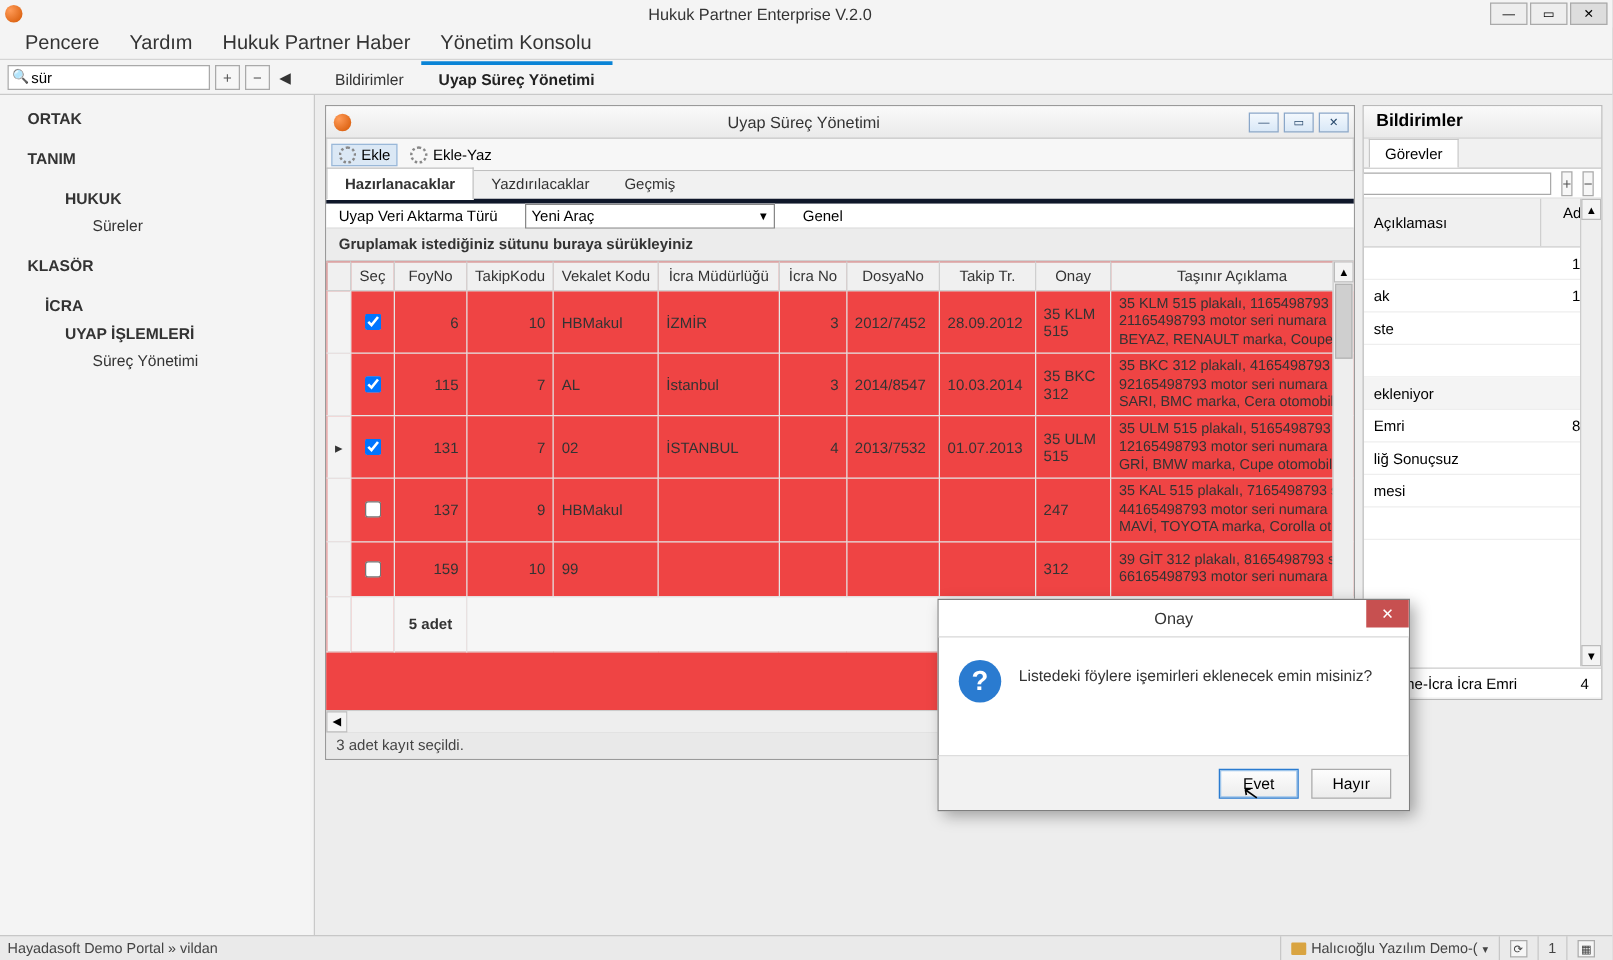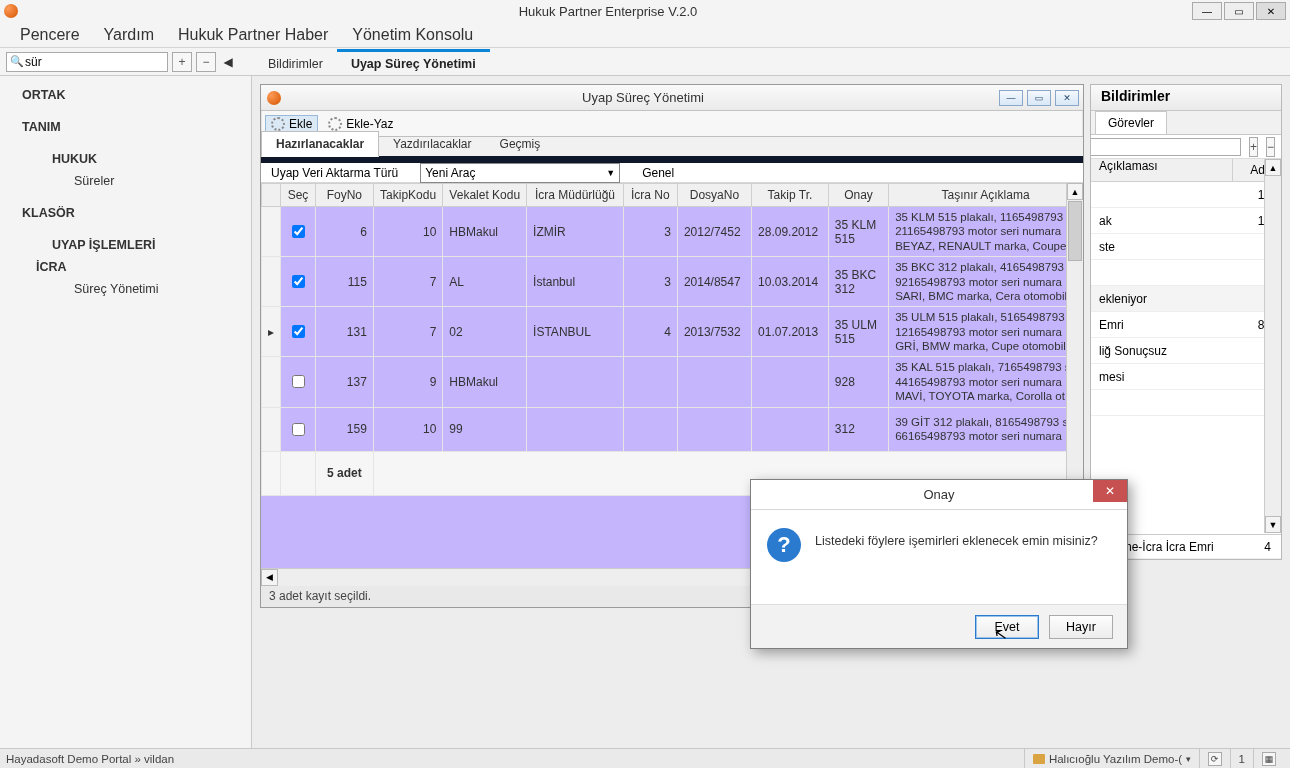--- a/index.html
+++ b/index.html
@@ -40,30 +40,30 @@
   .mdi-title .icon { width:14px; height:14px; border-radius:50%; background:radial-gradient(circle at 30% 30%, #ff9b58, #d35400); margin:0 6px; }
   .mdi-title .t { flex:1; text-align:center; font-size:13px; color:#333; }
   .mdi-title .btns { display:flex; gap:4px; padding-right:4px; }
   .mdi-title .b { width:24px; height:16px; border:1px solid #8aa7c9; background:linear-gradient(#f3f8fd,#d9e8f7); font-size:9px; display:flex; align-items:center; justify-content:center; color:#2a4b6e; cursor:default;}
 
   .mdi-toolbar { height:26px; display:flex; align-items:center; padding:0 4px; gap:4px; border-bottom:1px solid #bfbfbf;}
   .spinner { width:14px; height:14px; border:2px dotted #888; border-radius:50%; display:inline-block;}
   .mdi-toolbar .tb { display:flex; align-items:center; gap:4px; padding:2px 6px; font-size:12px; cursor:default; }
   .mdi-toolbar .tb.active { background:#dbe8f5; border:1px solid #9ab8d8; padding:1px 5px; }
 
-  .mdi-tabs { height:26px; display:flex; align-items:flex-end; border-bottom:7px solid #0f172a; background:#f1f1f1; }
+  .mdi-tabs { height:26px; display:flex; align-items:flex-end; border-bottom:4px solid #0f172a; background:#f1f1f1; }
   .mdi-tabs .mt { padding:5px 14px; font-size:12px; color:#333; cursor:default; }
   .mdi-tabs .mt.active { background:#fff; border:1px solid #bfbfbf; border-bottom:1px solid #fff; margin-bottom:-1px; font-weight:600;}
 
   .filter-row { height:20px; display:flex; align-items:center; padding:0 10px; gap:22px; font-size:12px; background:#fff; border-bottom:1px solid #d8d8d8;}
   .combo { height:20px; border:1px solid #888; background:#fff; width:200px; display:flex; align-items:center; justify-content:space-between; padding:0 4px; font-size:12px; cursor:default;}
   .combo .arrow { font-size:9px; }
 
   .group-row { height:26px; background:#ececec; font-size:12px; font-weight:600; color:#333; padding:5px 10px; border-bottom:1px solid #cfcfcf; }
-  .grid-wrap { flex:1; display:flex; flex-direction:column; background:#c4b5fd; position:relative; min-height:0;}
+  .grid-wrap { flex:1; display:flex; flex-direction:column; background:#ef4444; position:relative; min-height:0;}
   .grid-scroll { flex:1; overflow:hidden; position:relative; }
   table.grid { border-collapse:collapse; width:100%; font-size:12px; color:#333; }
   table.grid th { background:#f0f0f0; border:1px solid #cfcfcf; padding:4px 6px; font-weight:400; text-align:center; height:22px; white-space:nowrap;}
   table.grid td { border:1px solid #e5e5e5; padding:3px 6px; height:44px; vertical-align:middle; }
   table.grid td.num { text-align:right; }
   table.grid td.ctr { text-align:center; }
   table.grid td.desc { font-size:11.5px; line-height:1.25; white-space:nowrap; overflow:hidden; }
   .row-ind { width:14px; text-align:center; background:#f3f3f3; border-right:1px solid #cfcfcf; }
   .footer-row td { background:#f6f6f6; font-weight:600; text-align:center; height:18px; padding:2px;}
   .hscroll { height:17px; background:#eee; border-top:1px solid #ccc; display:flex; align-items:center;}
@@ -75,21 +75,21 @@
   .vscroll .thumb { height:60px; background:#cfcfcf; border:1px solid #b3b3b3; margin:1px;}
   .vscroll .track { flex:1; }
 
   
   .right-panel { position:absolute; top:8px; right:8px; bottom:188px; left:838px; background:#fff; border:1px solid #b9b9b9; display:flex; flex-direction:column; overflow:hidden;}
   .right-panel .hdr { height:26px; background:linear-gradient(#fafafa,#eaeaea); border-bottom:1px solid #c7c7c7; font-size:14px; font-weight:600; padding:3px 10px;}
   .right-panel .subtabs { height:24px; display:flex; align-items:flex-end; border-bottom:1px solid #c7c7c7; background:#f1f1f1;}
   .right-panel .subtabs .st { padding:4px 12px; font-size:12px; border:1px solid #c7c7c7; border-bottom:none; background:#fff; margin-left:4px; cursor:default;}
   .right-panel .tool-row { height:24px; display:flex; justify-content:flex-end; align-items:center; gap:4px; padding:0 6px; border-bottom:1px solid #dcdcdc;}
   .right-panel .list-hdr { display:flex; background:#f0f0f0; border-bottom:1px solid #cfcfcf; font-size:12px;}
-  .right-panel .list-hdr .c1 { flex:1; padding:0 8px; border-right:1px solid #cfcfcf;}
+  .right-panel .list-hdr .c1 { flex:1; padding:12px 8px; border-right:1px solid #cfcfcf;}
   .right-panel .list-hdr .c2 { width:48px; padding:4px 6px; text-align:right;}
   .right-panel .rows { flex:1; overflow:hidden; font-size:12px; }
   .right-panel .r { display:flex; border-bottom:1px solid #eee; height:26px; align-items:center;}
   .right-panel .r .c1 { flex:1; padding:0 8px; white-space:nowrap; overflow:hidden; text-overflow:clip;}
   .right-panel .r .c2 { width:48px; padding:0 10px; text-align:right;}
   .right-panel .r.group { background:#f4f4f4; font-weight:400;}
   .right-panel .foot { border-top:1px solid #ccc; font-size:12px;}
   .right-panel .foot .r { height:24px; }
   .rp-scroll { position:absolute; right:0; top:74px; bottom:26px; width:17px; background:#eee; border-left:1px solid #ccc; display:flex; flex-direction:column;}
   .rp-scroll .arrow { height:17px; border:1px solid #bbb; background:#f4f4f4; display:flex; align-items:center; justify-content:center; font-size:9px;}
@@ -154,22 +154,22 @@
     <div class="sidebar" id="sidebar">
         <div class="tree-item lvl1">ORTAK</div>
         <div class="tree-gap"></div>
         <div class="tree-item lvl1">TANIM</div>
         <div class="tree-gap"></div>
         <div class="tree-item lvl3">HUKUK</div>
         <div class="tree-item lvl5 leaf">Süreler</div>
         <div class="tree-gap"></div>
         <div class="tree-item lvl1">KLASÖR</div>
         <div class="tree-gap"></div>
+        <div class="tree-item lvl2">İCRA</div>
         <div class="tree-item lvl4">UYAP İŞLEMLERİ</div>
-        <div class="tree-item lvl2">İCRA</div>
         <div class="tree-item lvl5 leaf">Süreç Yönetimi</div>
       </div>
 
     <div class="main-area">
 
       <div class="mdi-window">
         <div class="mdi-title">
           <span class="icon"></span>
           <span class="t">Uyap Süreç Yönetimi</span>
           <div class="btns">
@@ -198,20 +198,21 @@
 
         <div class="filter-row">
           <span>Uyap Veri Aktarma Türü</span>
           <div class="combo">
             <span>Yeni Araç</span>
             <span class="arrow">▼</span>
           </div>
           <span>Genel</span>
         </div>
 
+        <div class="group-row">Gruplamak istediğiniz sütunu buraya sürükleyiniz</div>
 
         <div class="grid-wrap">
           <div class="grid-scroll">
             <table class="grid" id="grid-table">
               <colgroup>
                 <col style="width:18px">
                   <col style="width:36px">
                   <col style="width:66px">
                   <col style="width:70px">
                   <col style="width:74px">
@@ -280,21 +281,21 @@
                   <tr>
                     <td class="row-ind ctr"></td>
                     <td class="ctr"><input type="checkbox" style=""></td>
                     <td class="num">137</td>
                     <td class="num">9</td>
                     <td class="">HBMakul</td>
                     <td class=""></td>
                     <td class="num"></td>
                     <td class=""></td>
                     <td class=""></td>
-                    <td class="">928</td>
+                    <td class="">247</td>
                     <td class="desc">35 KAL 515 plakalı, 7165498793 s<br>44165498793 motor seri numara<br>MAVİ, TOYOTA marka, Corolla ot</td>
                   </tr>
                   <tr style="height: 30px;">
                     <td class="row-ind ctr"></td>
                     <td class="ctr"><input type="checkbox" style=""></td>
                     <td class="num">159</td>
                     <td class="num">10</td>
                     <td class="">99</td>
                     <td class=""></td>
                     <td class="num"></td>

